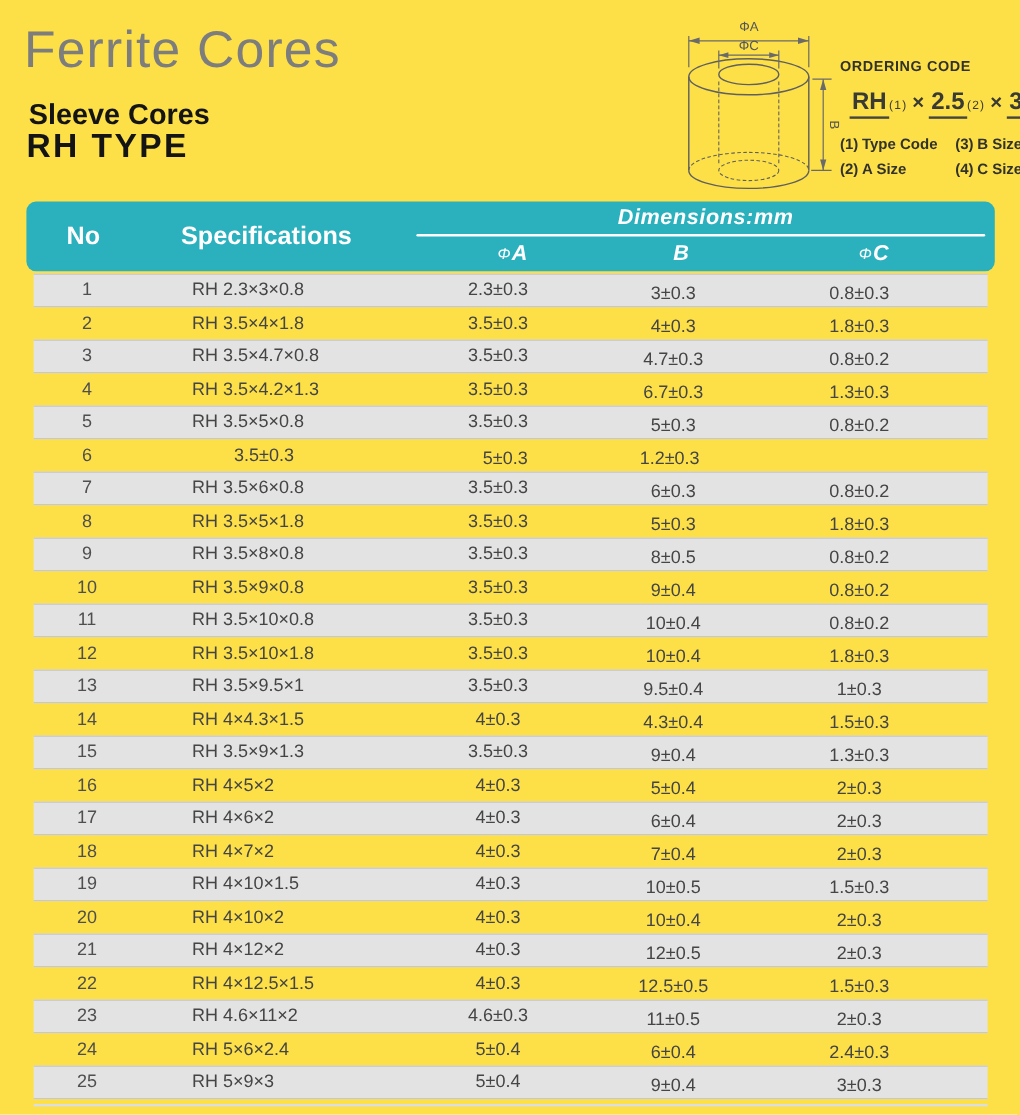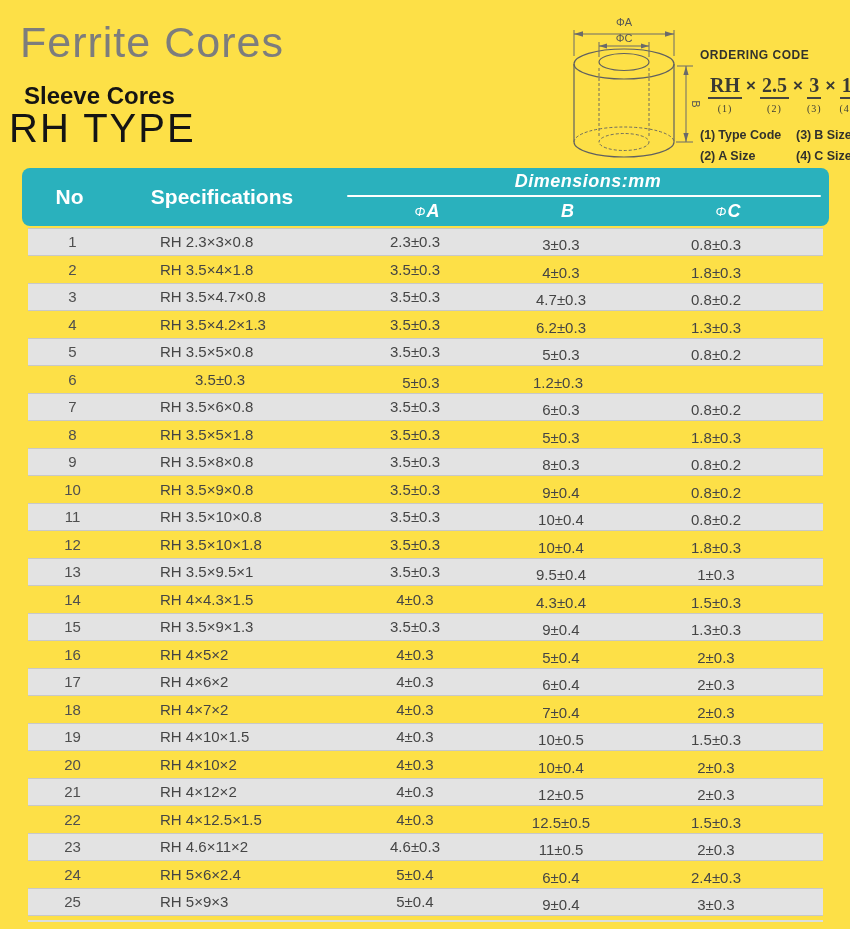--- a/index.html
+++ b/index.html
@@ -3,33 +3,33 @@
 <meta charset="utf-8">
 <style>
   html,body{margin:0;padding:0;background:#fff;}
   .page{position:relative;width:850px;height:929px;background:#fde047;overflow:hidden;
         font-family:"Liberation Sans","DejaVu Sans",sans-serif;}
 
   
   .main-title{position:absolute;left:20px;top:18px;font-size:43px;color:#7d7d7d;
               letter-spacing:1px;font-weight:400;}
   .subtitle{position:absolute;left:24px;top:82px;font-size:24px;color:#141414;font-weight:600;}
-  .type-title{position:absolute;left:9px;top:106px;font-size:40px;color:#141414;
-              font-weight:400;letter-spacing:2px;}
+  .type-title{position:absolute;left:22px;top:106px;font-size:28px;color:#141414;
+              font-weight:700;letter-spacing:2px;}
 
   
   .diagram{position:absolute;left:562px;top:4px;}
 
   
   .ordering{position:absolute;left:700px;top:48px;width:150px;color:#32322c;}
   .ordering-title{font-size:12px;font-weight:600;letter-spacing:0.5px;}
   .code-line{display:flex;align-items:flex-start;margin-top:12px;}
   .code-item{display:flex;align-items:flex-start;}
   .code-sep{font-size:17px;font-weight:600;margin:2px 4px 0;color:#3a3a34;}
-  .code-stack{display:flex;flex-direction:column;align-items:center;font-family:Liberation Serif, serif;}
+  .code-stack{display:flex;flex-direction:row;align-items:center;}
   .code-text{font-size:20px;font-weight:600;color:#3a3a34;border-bottom:2px solid #45453f;
              padding:0 2px 1px;line-height:1.1;}
   .code-index{font-size:10px;margin-top:4px;color:#3c3c36;letter-spacing:1px;}
   .legend{display:grid;grid-template-columns:96px auto;row-gap:7px;margin-top:14px;}
   .legend-item{font-size:12.5px;font-weight:600;white-space:nowrap;}
   .legend-item .num{margin-right:3px;}
 
   
   .spec-table{position:absolute;left:22px;top:168px;width:807px;}
   .thead{height:58px;background:#2ab1bd;border-radius:8px;display:grid;
@@ -217,21 +217,21 @@
           <div class="cell c-spec">RH 3.5×4.7×0.8</div>
           <div class="cell c-a">3.5±0.3</div>
           <div class="cell c-b">4.7±0.3</div>
           <div class="cell c-c">0.8±0.2</div>
         </div>
 
         <div class="trow">
           <div class="cell c-no">4</div>
           <div class="cell c-spec">RH 3.5×4.2×1.3</div>
           <div class="cell c-a">3.5±0.3</div>
-          <div class="cell c-b">6.2±0.3</div>
+          <div class="cell c-b">6.7±0.3</div>
           <div class="cell c-c">1.3±0.3</div>
         </div>
 
         <div class="trow">
           <div class="cell c-no">5</div>
           <div class="cell c-spec">RH 3.5×5×0.8</div>
           <div class="cell c-a">3.5±0.3</div>
           <div class="cell c-b">5±0.3</div>
           <div class="cell c-c">0.8±0.2</div>
         </div>
@@ -256,21 +256,21 @@
           <div class="cell c-spec">RH 3.5×5×1.8</div>
           <div class="cell c-a">3.5±0.3</div>
           <div class="cell c-b">5±0.3</div>
           <div class="cell c-c">1.8±0.3</div>
         </div>
 
         <div class="trow">
           <div class="cell c-no">9</div>
           <div class="cell c-spec">RH 3.5×8×0.8</div>
           <div class="cell c-a">3.5±0.3</div>
-          <div class="cell c-b">8±0.3</div>
+          <div class="cell c-b">8±0.5</div>
           <div class="cell c-c">0.8±0.2</div>
         </div>
 
         <div class="trow">
           <div class="cell c-no">10</div>
           <div class="cell c-spec">RH 3.5×9×0.8</div>
           <div class="cell c-a">3.5±0.3</div>
           <div class="cell c-b">9±0.4</div>
           <div class="cell c-c">0.8±0.2</div>
         </div>

